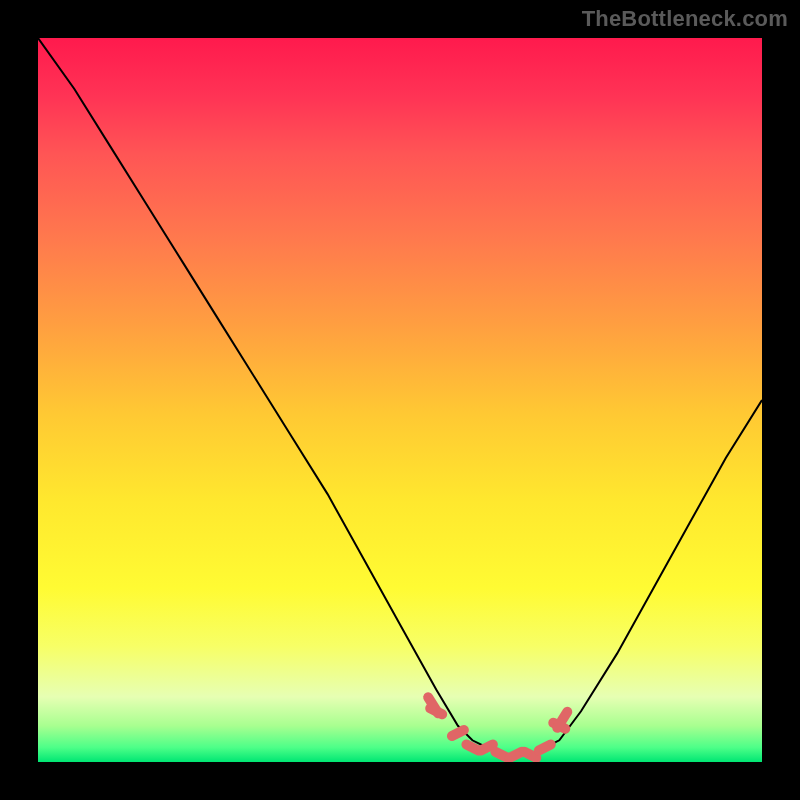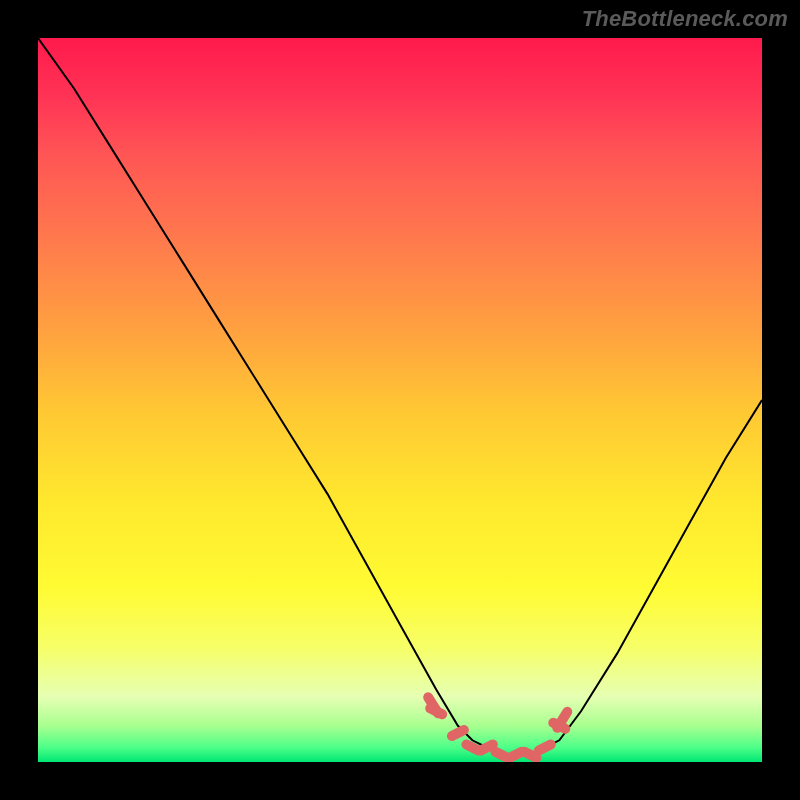--- a/index.html
+++ b/index.html
@@ -2,21 +2,20 @@
 <html><head>
 <meta charset="utf-8">
 <style>
   * { margin: 0; padding: 0; box-sizing: border-box; }
   html, body { width: 800px; height: 800px; overflow: hidden; background: #000; }
   .chart-container {
     position: relative;
     width: 800px;
     height: 800px;
     background: #000;
-    font-style: italic;
   }
   .plot-area {
     position: absolute;
     left: 38px;
     top: 38px;
     width: 724px;
     height: 724px;
     background: linear-gradient(to bottom,
       #ff1a4d 0%,
       #ff3355 8%,

